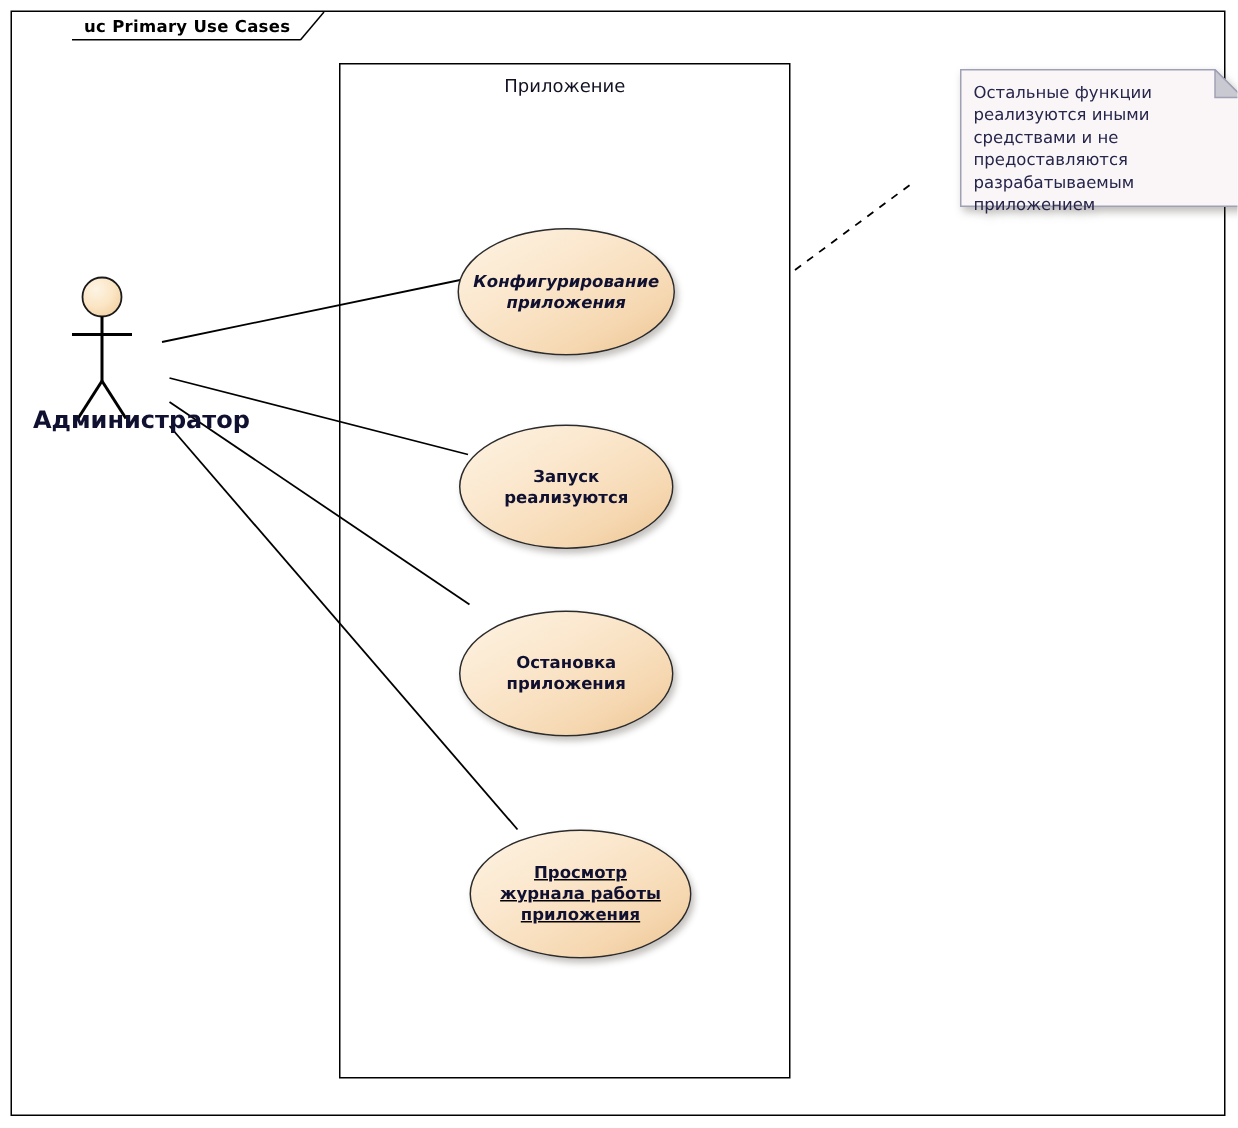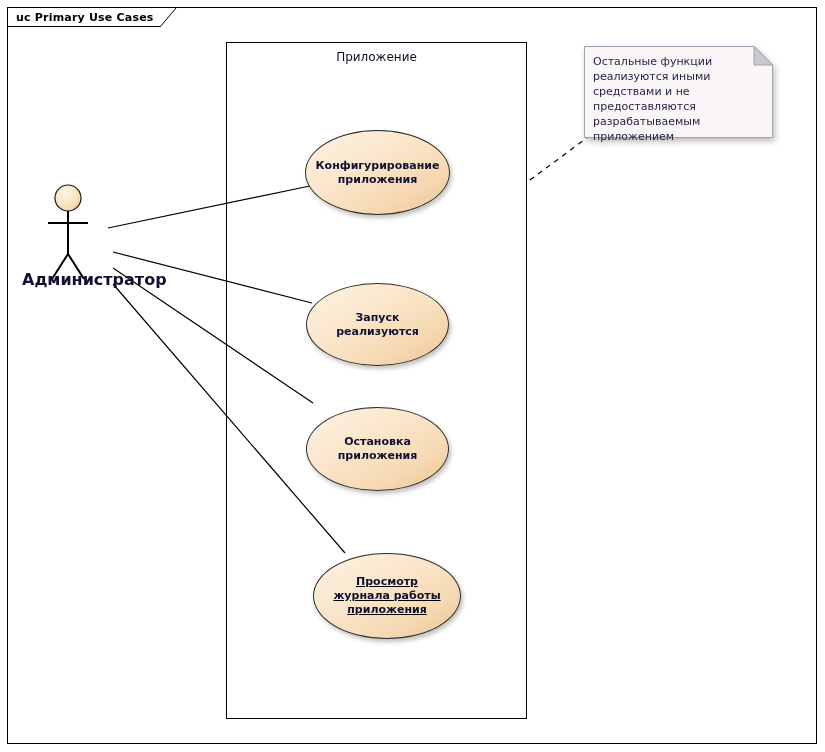--- a/index.html
+++ b/index.html
@@ -48,20 +48,21 @@
   .title-tab .tab-body {
     position: relative;
     height: 19px;
     display: flex;
     align-items: center;
     padding: 0 6px 0 8px;
     border-right: none;
     border-bottom: 1px solid #000000;
     background: #ffffff;
     box-sizing: border-box;
+    margin-left: 40px;
   }
   .title-tab .tab-label {
     font-size: 11px;
     font-weight: bold;
     color: #000000;
     white-space: nowrap;
     letter-spacing: 0.2px;
   }
   .title-tab .tab-slant {
     width: 17px;
@@ -120,21 +121,21 @@
     font-size: 16px;
     font-weight: bold;
     color: #101030;
     white-space: nowrap;
     text-align: center;
   }
 
   
   .note {
     position: absolute;
-    left: 584px;
+    left: 640px;
     top: 46px;
     width: 152px;
     height: 92px;
     box-sizing: border-box;
     filter: drop-shadow(2px 3px 3px rgba(60,55,50,0.35));
   }
   .note svg { display: block; }
   .note-text {
     position: absolute;
     left: 9px;
@@ -198,21 +199,21 @@
       </defs>
       <circle cx="23" cy="16" r="13" fill="url(#headGrad)" stroke="#1a1a1a" stroke-width="1.2"></circle>
       <line x1="23" y1="29" x2="23" y2="72" stroke="#000000" stroke-width="2"></line>
       <line x1="3" y1="41" x2="43" y2="41" stroke="#000000" stroke-width="2"></line>
       <line x1="23" y1="72" x2="7" y2="97" stroke="#000000" stroke-width="2"></line>
       <line x1="23" y1="72" x2="39" y2="97" stroke="#000000" stroke-width="2"></line>
     </svg>
   </div>
   <div class="actor-label" style="left:22px; top:270px; width:116px;">Администратор</div>
 
-  <div class="usecase" style="left:305px; top:130px; width:145px; height:85px;">
+  <div class="usecase" style="left:305px; top:152px; width:145px; height:85px;font-style:italic;">
     <span class="uc-label">Конфигурирование приложения</span>
   </div>
 
   <div class="usecase" style="left:306px; top:283px; width:143px; height:83px;">
     <span class="uc-label">Запуск реализуются</span>
   </div>
 
   <div class="usecase" style="left:306px; top:407px; width:143px; height:84px;">
     <span class="uc-label">Остановка приложения</span>
   </div>

